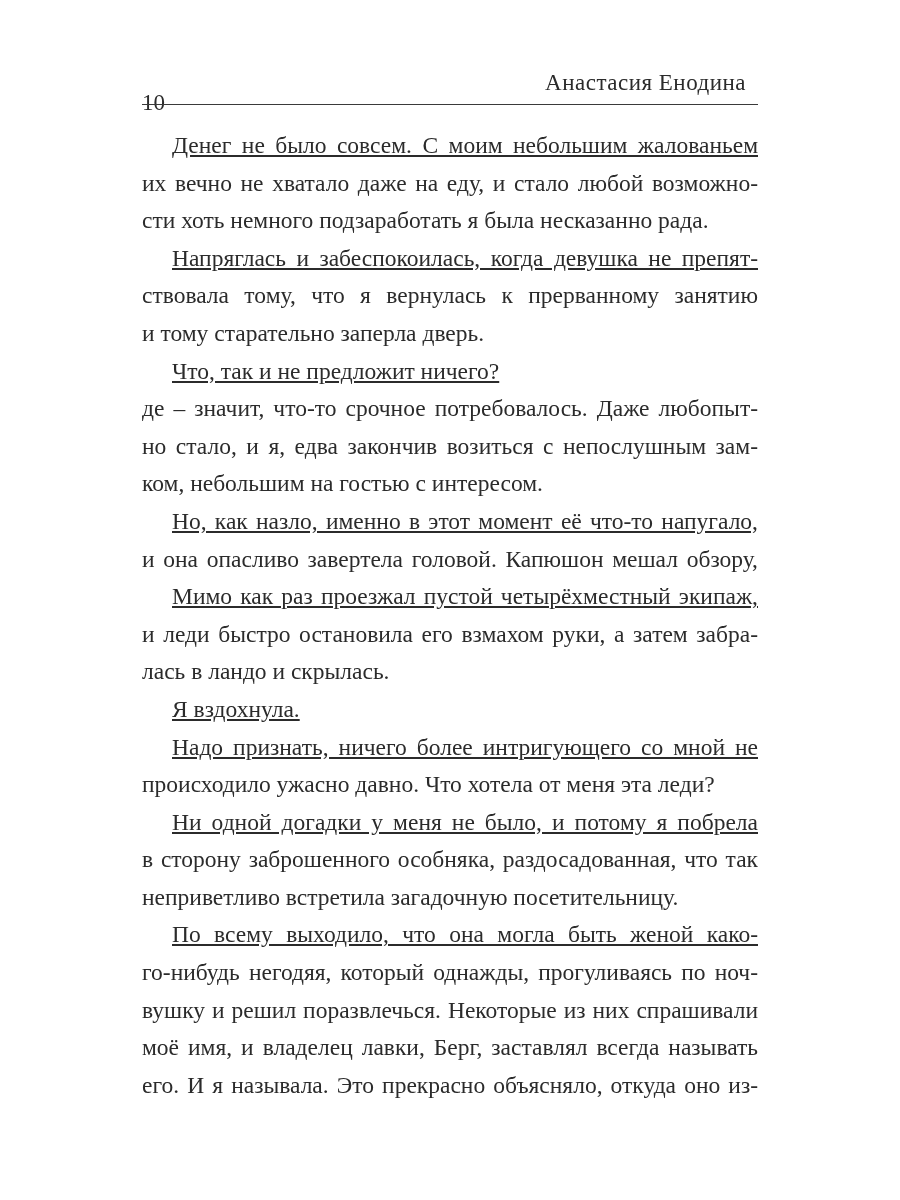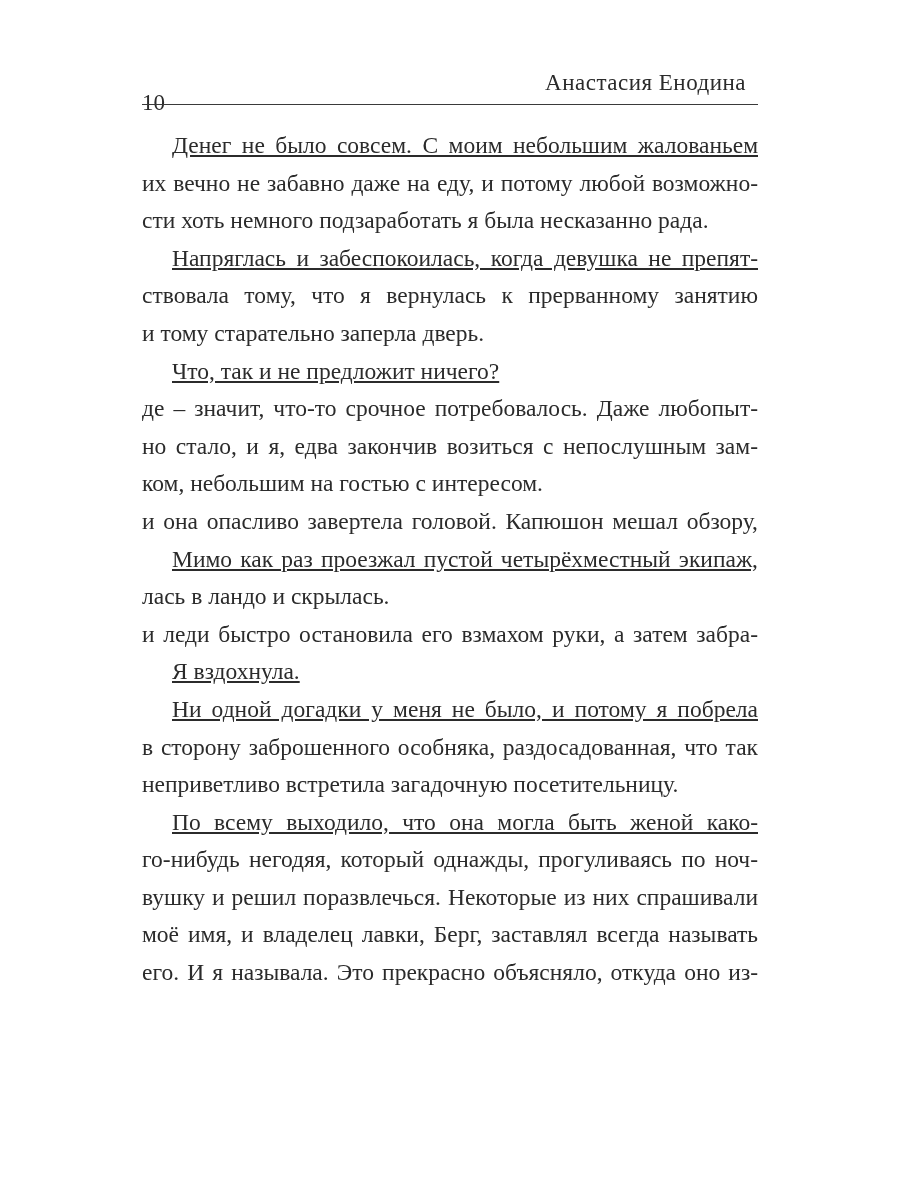--- a/index.html
+++ b/index.html
@@ -79,41 +79,44 @@
 <div class="page">
   <div class="running-head">
     <span class="folio">10</span>
     <span class="author">Анастасия Енодина</span>
   </div>
   <div class="rule"></div>
 
   <div class="body-text">
 
     <span class="line indent">Денег не было совсем. С моим небольшим жалованьем</span>
-    <span class="line">их вечно не забавно даже на еду, и потому любой возможно-</span>
+    <span class="line">их вечно не хватало даже на еду, и стало любой возможно-</span>
     <span class="line last">сти хоть немного подзаработать я была несказанно рада.</span>
 
     <span class="line indent">Напряглась и забеспокоилась, когда девушка не препят-</span>
     <span class="line">ствовала тому, что я вернулась к прерванному занятию</span>
     <span class="line last">и тому старательно заперла дверь.</span>
 
     <span class="line indent last">Что, так и не предложит ничего?</span>
 
     <span class="line">де – значит, что-то срочное потребовалось. Даже любопыт-</span>
     <span class="line">но стало, и я, едва закончив возиться с непослушным зам-</span>
     <span class="line last">ком, небольшим на гостью с интересом.</span>
 
+    <span class="line indent">Но, как назло, именно в этот момент её что-то напугало,</span>
     <span class="line">и она опасливо завертела головой. Капюшон мешал обзору,</span>
 
     <span class="line indent">Мимо как раз проезжал пустой четырёхместный экипаж,</span>
+    <span class="line">и леди быстро остановила его взмахом руки, а затем забра-</span>
     <span class="line last">лась в ландо и скрылась.</span>
-    <span class="line">и леди быстро остановила его взмахом руки, а затем забра-</span>
 
     <span class="line indent last">Я вздохнула.</span>
 
+    <span class="line indent">Надо признать, ничего более интригующего со мной не</span>
+    <span class="line last">происходило ужасно давно. Что хотела от меня эта леди?</span>
 
     <span class="line indent">Ни одной догадки у меня не было, и потому я побрела</span>
     <span class="line">в сторону заброшенного особняка, раздосадованная, что так</span>
     <span class="line last">неприветливо встретила загадочную посетительницу.</span>
 
     <span class="line indent">По всему выходило, что она могла быть женой како-</span>
     <span class="line">го-нибудь негодяя, который однажды, прогуливаясь по ноч-</span>
     <span class="line">вушку и решил поразвлечься. Некоторые из них спрашивали</span>
     <span class="line">моё имя, и владелец лавки, Берг, заставлял всегда называть</span>
     <span class="line">его. И я называла. Это прекрасно объясняло, откуда оно из-</span>

